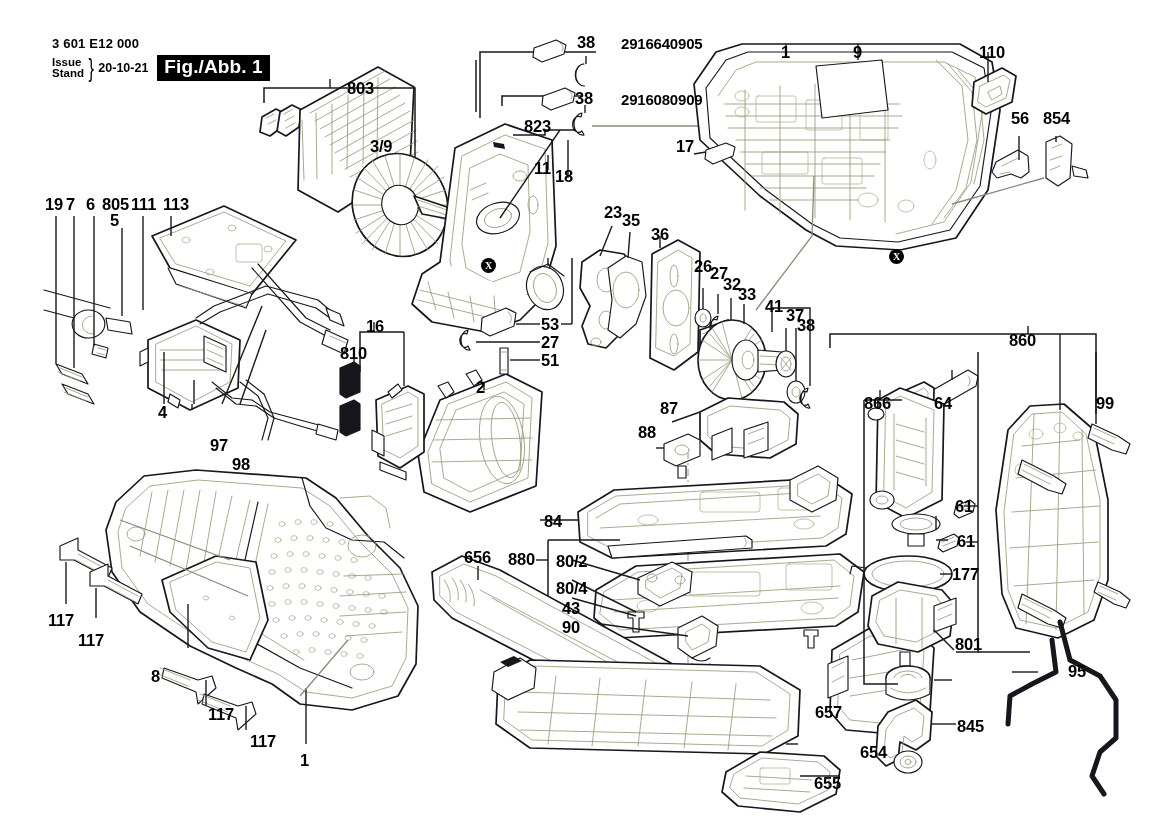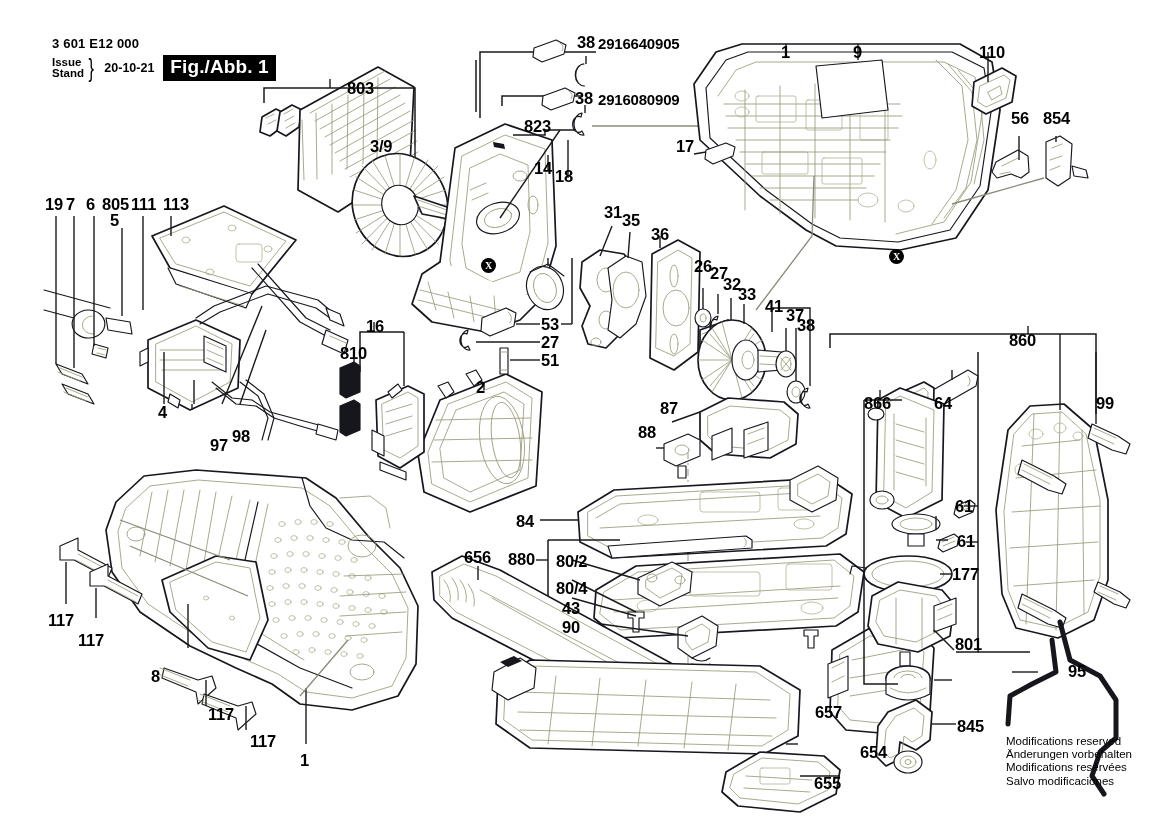--- a/index.html
+++ b/index.html
@@ -55,21 +55,21 @@
     font-size: 25px;
     line-height: 23px;
     font-weight: 400;
     margin: 0 3px 0 -4px;
     transform: scaleX(.65);
   }
   .hdr-date {
     font-size: 12.5px;
     font-weight: 700;
     white-space: nowrap;
-    margin-left: 6px;
+    margin-left: 0;
   }
   .fig-badge {
     margin-left: 9px;
     background: #000;
     color: #fff;
     font-size: 19px;
     font-weight: 700;
     padding: 1px 7px 3px 7px;
     letter-spacing: .1px;
     white-space: nowrap;
@@ -77,21 +77,21 @@
   
   .lbl {
     position: absolute;
     font-size: 16.5px;
     font-weight: 700;
     color: #000;
     white-space: nowrap;
     line-height: 1;
     letter-spacing: -.2px;
   }
-  .lbl.mid { font-size: 15px; }
+  .lbl.mid { font-size: 15px; margin-left: 23px; }
   
   .footer {
     position: absolute;
     left: 1006px;
     top: 735px;
     font-size: 11.5px;
     font-weight: 400;
     line-height: 13.2px;
     color: #000;
     white-space: nowrap;
@@ -724,63 +724,63 @@
   </div>
 
   <div class="lbl" style="left:577px;top:34px">38</div>
   <div class="lbl mid" style="left:598px;top:36px">2916640905</div>
   <div class="lbl" style="left:575px;top:90px">38</div>
   <div class="lbl mid" style="left:598px;top:92px">2916080909</div>
 
   <div class="lbl" style="left:347px;top:80px">803</div>
   <div class="lbl" style="left:370px;top:138px">3/9</div>
   <div class="lbl" style="left:524px;top:118px">823</div>
-  <div class="lbl" style="left:534px;top:160px">14</div>
+  <div class="lbl" style="left:534px;top:160px">11</div>
   <div class="lbl" style="left:555px;top:168px">18</div>
 
   <div class="lbl" style="left:781px;top:44px">1</div>
   <div class="lbl" style="left:853px;top:44px">9</div>
   <div class="lbl" style="left:979px;top:44px">110</div>
   <div class="lbl" style="left:1011px;top:110px">56</div>
   <div class="lbl" style="left:1043px;top:110px">854</div>
   <div class="lbl" style="left:676px;top:138px">17</div>
 
   <div class="lbl" style="left:45px;top:196px">19</div>
   <div class="lbl" style="left:66px;top:196px">7</div>
   <div class="lbl" style="left:86px;top:196px">6</div>
   <div class="lbl" style="left:102px;top:196px">805</div>
   <div class="lbl" style="left:110px;top:212px">5</div>
   <div class="lbl" style="left:131px;top:196px">111</div>
   <div class="lbl" style="left:163px;top:196px">113</div>
 
   <div class="lbl" style="left:158px;top:404px">4</div>
   <div class="lbl" style="left:210px;top:437px">97</div>
-  <div class="lbl" style="left:232px;top:428px">98</div>
+  <div class="lbl" style="left:232px;top:456px">98</div>
   <div class="lbl" style="left:366px;top:318px">16</div>
   <div class="lbl" style="left:340px;top:345px">810</div>
   <div class="lbl" style="left:476px;top:379px">2</div>
 
   <div class="lbl" style="left:541px;top:316px">53</div>
   <div class="lbl" style="left:541px;top:334px">27</div>
   <div class="lbl" style="left:541px;top:352px">51</div>
 
-  <div class="lbl" style="left:604px;top:204px">31</div>
+  <div class="lbl" style="left:604px;top:204px">23</div>
   <div class="lbl" style="left:622px;top:212px">35</div>
   <div class="lbl" style="left:651px;top:226px">36</div>
   <div class="lbl" style="left:694px;top:258px">26</div>
   <div class="lbl" style="left:710px;top:265px">27</div>
   <div class="lbl" style="left:723px;top:276px">32</div>
   <div class="lbl" style="left:738px;top:286px">33</div>
   <div class="lbl" style="left:765px;top:298px">41</div>
   <div class="lbl" style="left:786px;top:307px">37</div>
   <div class="lbl" style="left:797px;top:317px">38</div>
   <div class="lbl" style="left:660px;top:400px">87</div>
   <div class="lbl" style="left:638px;top:424px">88</div>
 
-  <div class="lbl" style="left:516px;top:513px">84</div>
+  <div class="lbl" style="left:544px;top:513px">84</div>
   <div class="lbl" style="left:508px;top:551px">880</div>
   <div class="lbl" style="left:556px;top:553px">80/2</div>
   <div class="lbl" style="left:556px;top:580px">80/4</div>
   <div class="lbl" style="left:562px;top:600px">43</div>
   <div class="lbl" style="left:562px;top:619px">90</div>
   <div class="lbl" style="left:464px;top:549px">656</div>
   <div class="lbl" style="left:815px;top:704px">657</div>
   <div class="lbl" style="left:860px;top:744px">654</div>
   <div class="lbl" style="left:814px;top:775px">655</div>
 
@@ -798,20 +798,14 @@
   <div class="lbl" style="left:955px;top:498px">61</div>
   <div class="lbl" style="left:957px;top:533px">61</div>
   <div class="lbl" style="left:952px;top:566px">177</div>
   <div class="lbl" style="left:955px;top:636px">801</div>
   <div class="lbl" style="left:1068px;top:663px">95</div>
   <div class="lbl" style="left:957px;top:718px">845</div>
 
   <div class="xbadge" style="left:481px;top:258px">X</div>
   <div class="xbadge" style="left:889px;top:249px">X</div>
 
-  <div class="footer">
-    <div>Modifications reserved</div>
-    <div>Änderungen vorbehalten</div>
-    <div>Modifications resérvées</div>
-    <div>Salvo modificaciones</div>
-  </div>
 
 </div>
 
 </body></html>

